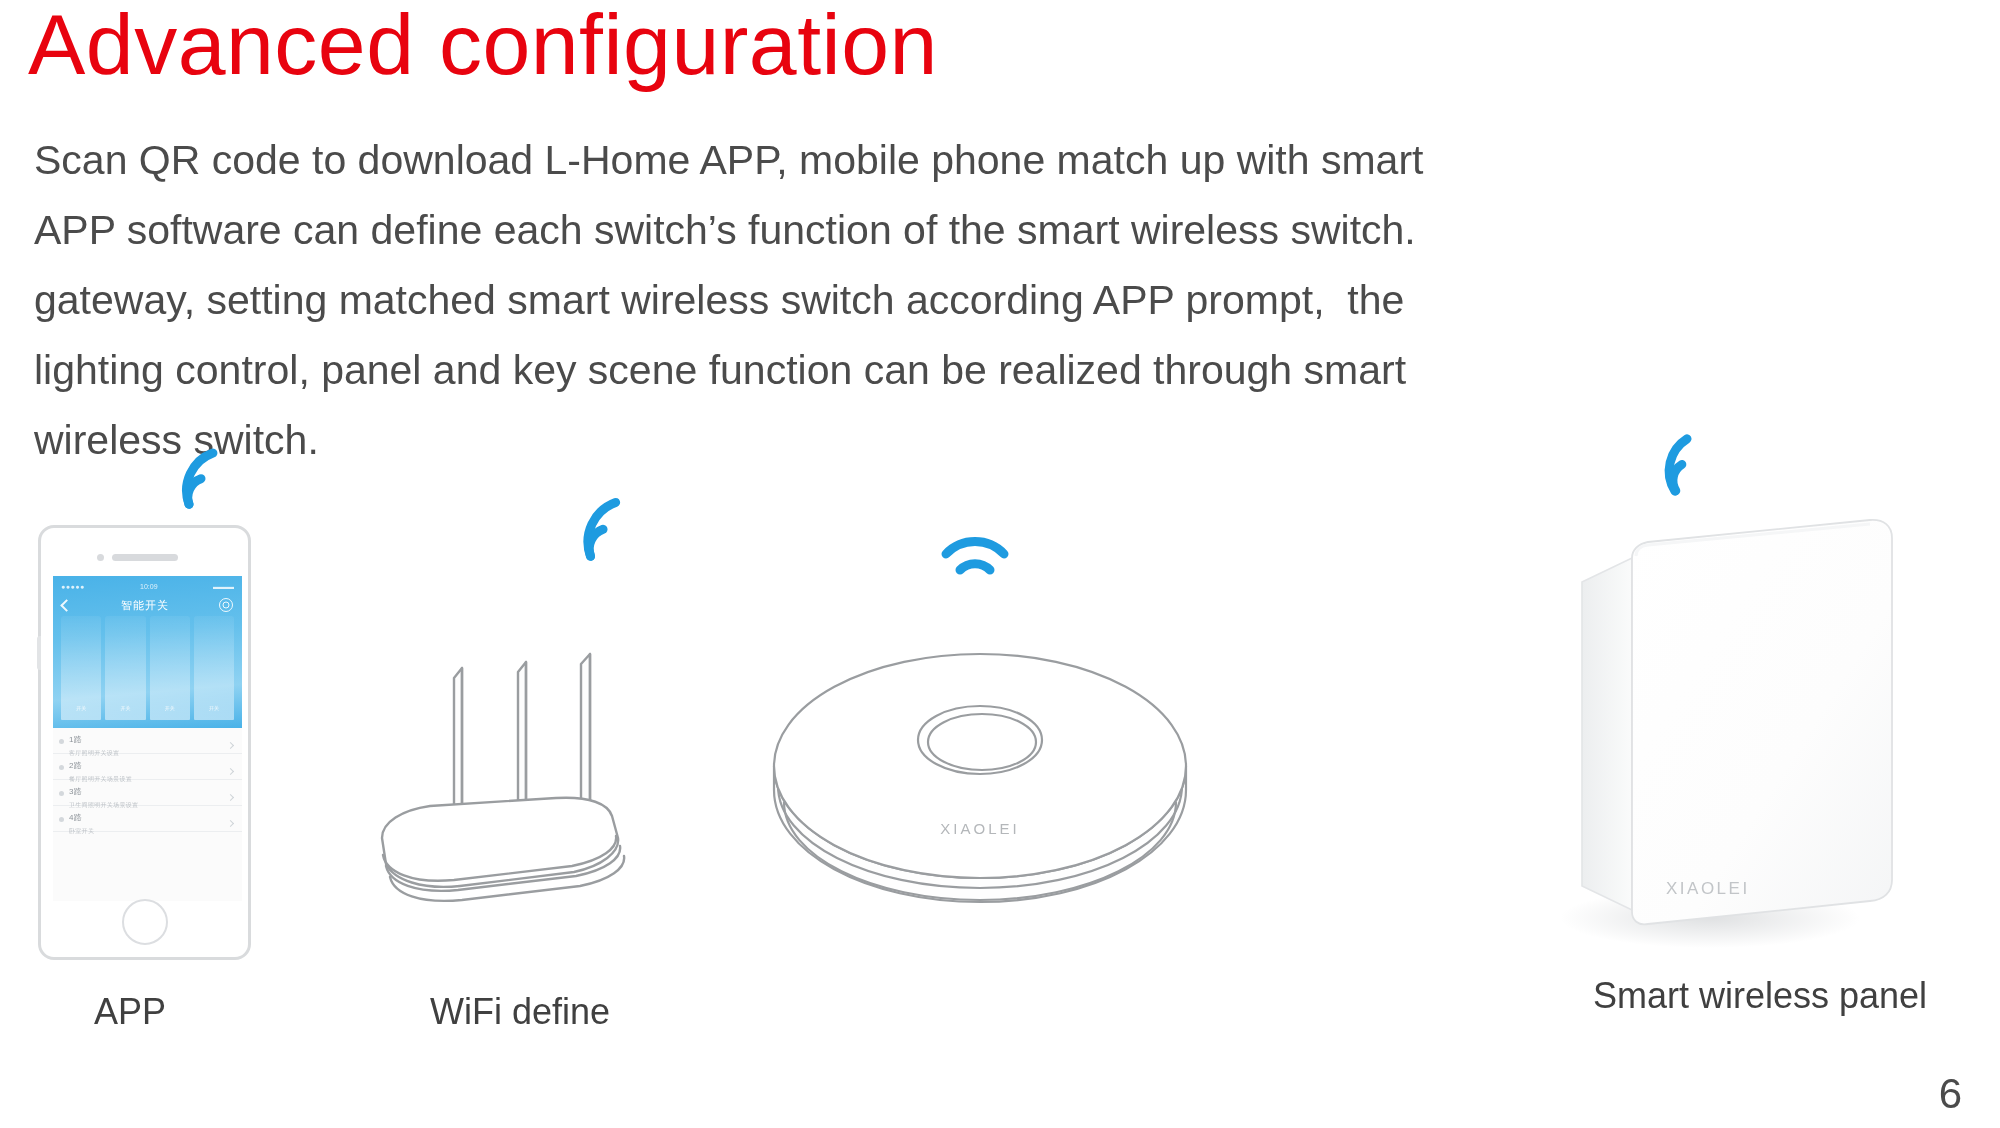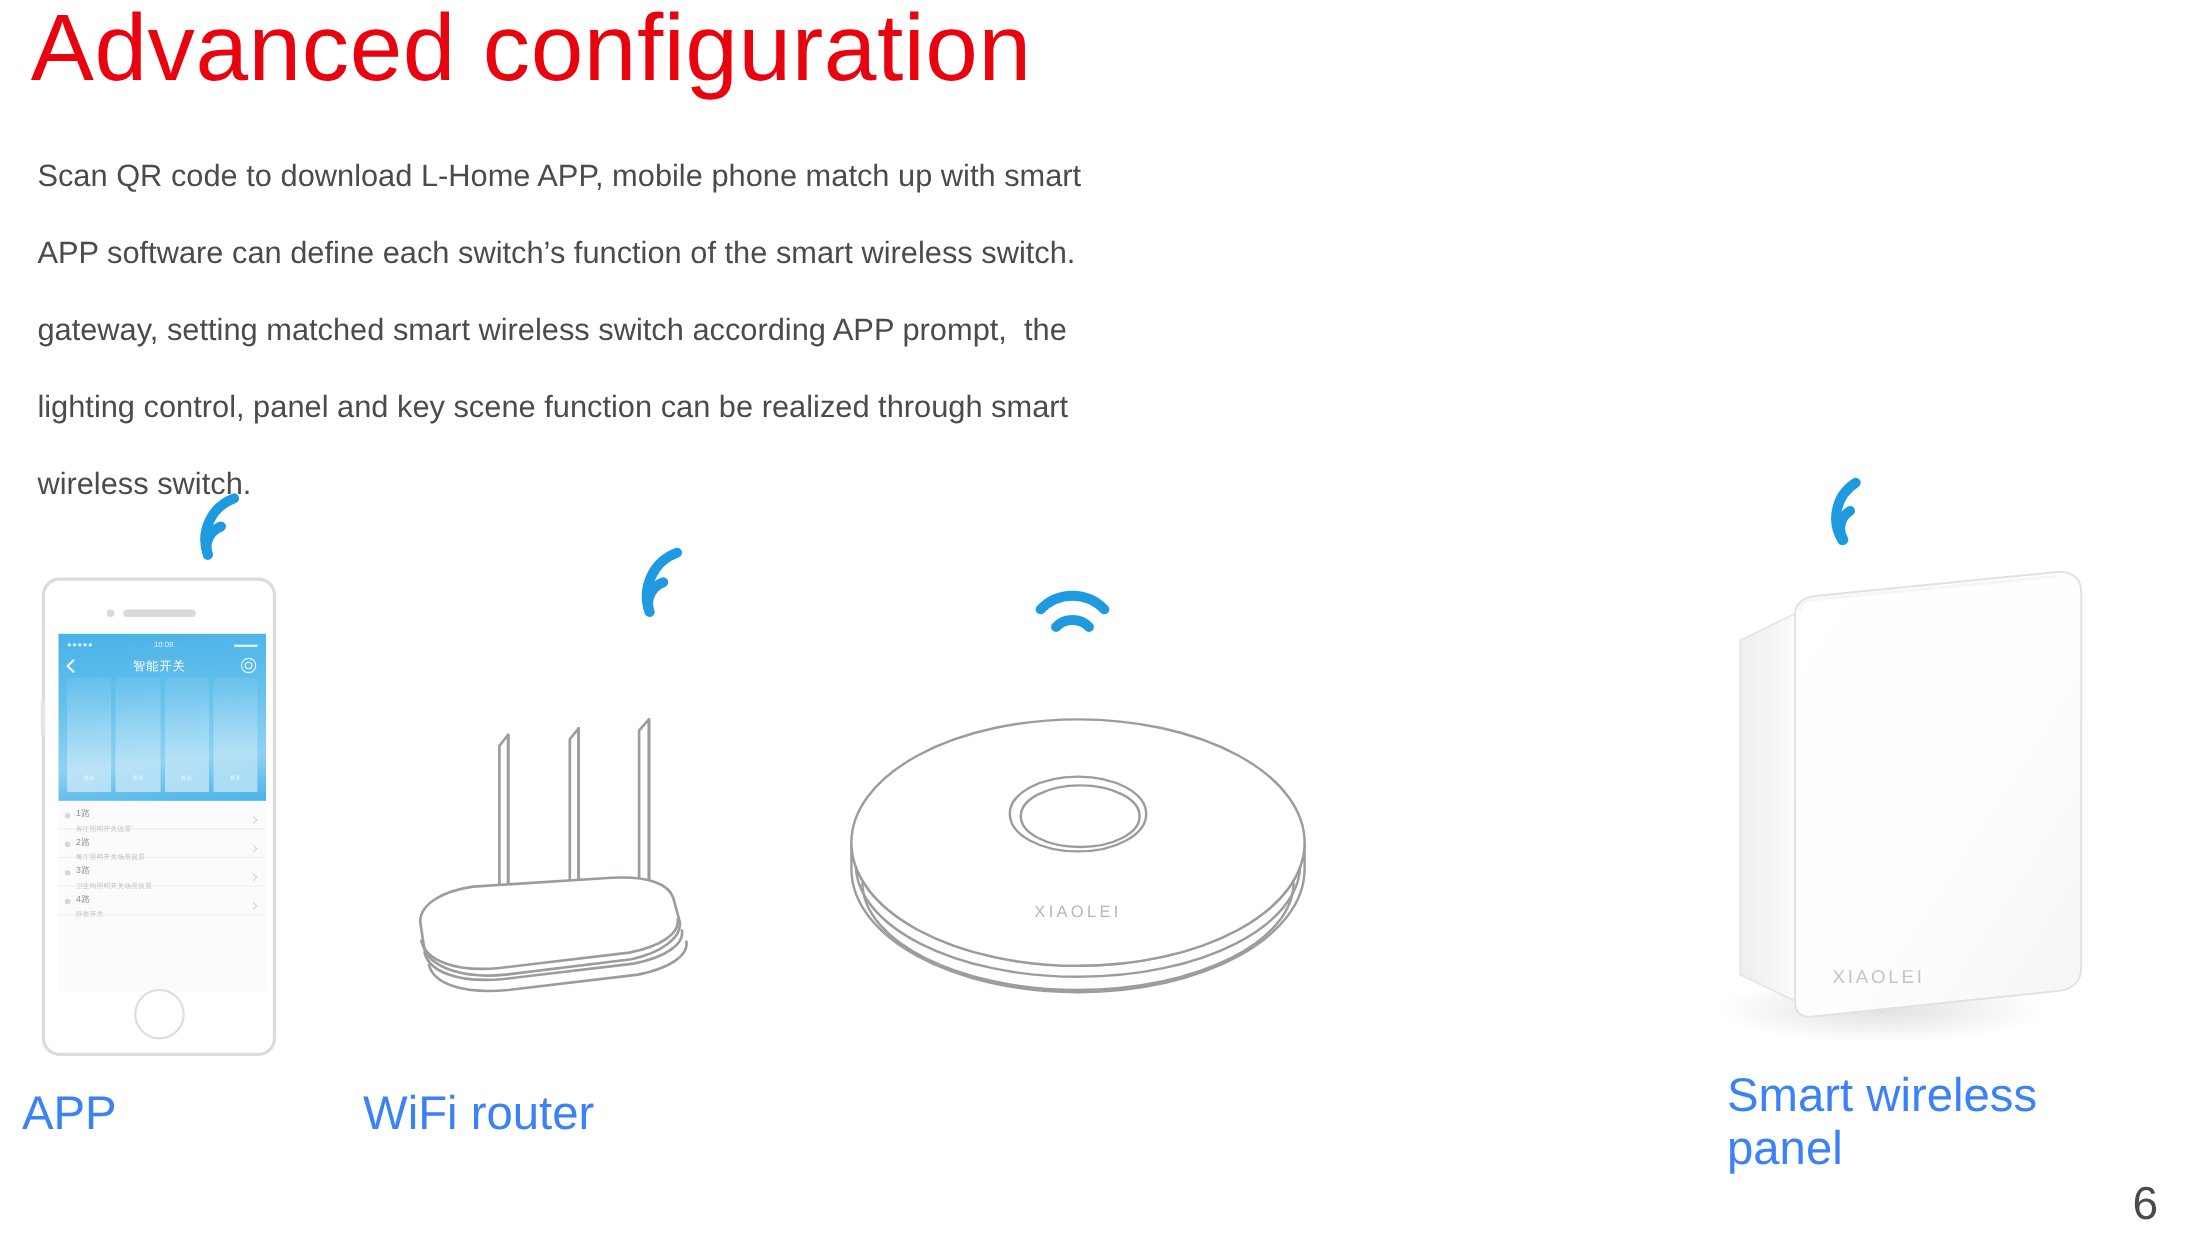--- a/index.html
+++ b/index.html
@@ -18,21 +18,21 @@
     color: #E8030F;
     letter-spacing: 0.5px;
     white-space: nowrap;
     font-weight: 400;
   }
 
   
   .body-copy {
     position: absolute; left: 34px; top: 125px;
     width: 1920px;
-    font-size: 28px;
+    font-size: 41px;
     line-height: 70px;
     color: #4b4b4b;
   }
   .body-copy .ln { display: block; white-space: pre; }
 
   
   .devices { position: absolute; left: 0; top: 470px; width: 2000px; height: 560px; }
   .dev { position: absolute; }
 
   
@@ -143,22 +143,22 @@
   
   #router-wrap { left: 350px; top: 10px; width: 340px; height: 490px; }
   
   #gateway-wrap { left: 770px; top: 50px; width: 420px; height: 440px; }
   
   #panel-wrap { left: 1540px; top: -30px; width: 460px; height: 520px; }
 
   
   .caption {
     position: absolute;
-    font-size: 43px; line-height: 48px; color: #3b82f6;
-    text-align: left;
+    font-size: 36px; line-height: 48px; color: #404040;
+    text-align: center;
   }
   #cap-app     { left: 20px;   top: 988px; width: 220px; }
   #cap-router  { left: 330px;  top: 988px; width: 380px; }
   #cap-gateway { left: 1000px; top: 988px; width: 400px; }
   #cap-panel   { left: 1570px; top: 972px; width: 380px; }
 
   .page-number {
     position: absolute; right: 38px; bottom: 10px;
     font-size: 42px; color: #4b4b4b;
   }
@@ -353,17 +353,17 @@
                  L352 374 C352 386 344 394 330 395 L108 418 C98 420 92 414 92 406 Z" fill="url(#faceGrad)" stroke="#e0e2e4" stroke-width="1.8"></path>
 
         <path d="M96 50 C96 44 100 40 108 39 L330 18" fill="none" stroke="#f5f6f7" stroke-width="3"></path>
 
         <text x="126" y="388" font-family="Liberation Sans, sans-serif" font-size="17" letter-spacing="2.5" fill="#c2c5c8">XIAOLEI</text>
       </svg>
     </div>
   </div>
 
   <div class="caption" id="cap-app">APP</div>
-  <div class="caption" id="cap-router">WiFi router</div>
+  <div class="caption" id="cap-router">WiFi define</div>
   <div class="caption" id="cap-panel">Smart wireless panel</div>
 
   <div class="page-number">6</div>
 </div>
 
 </body></html>

